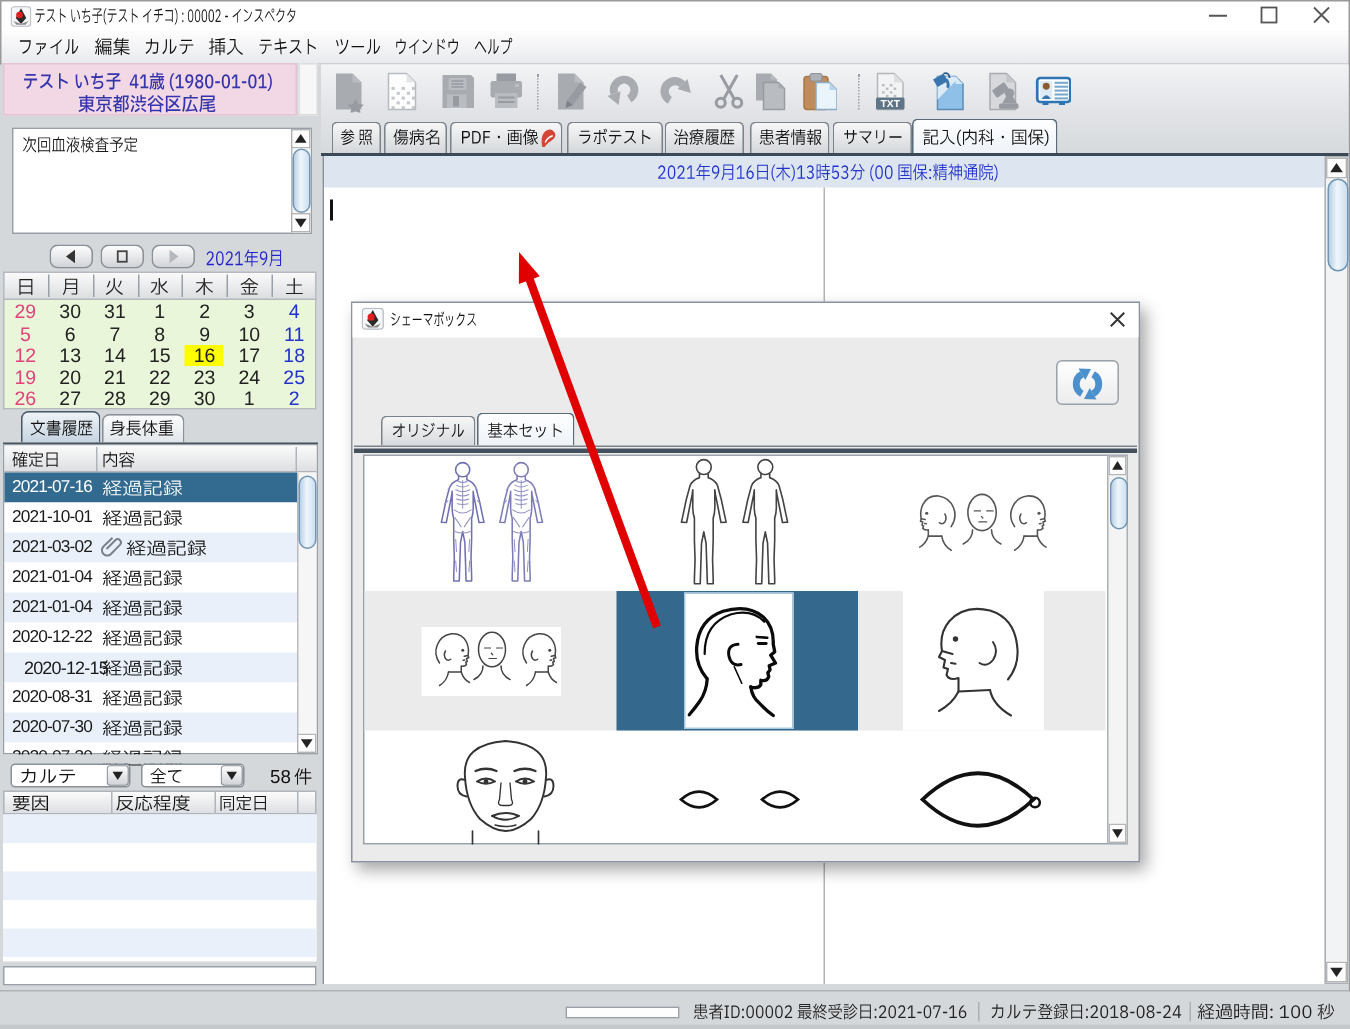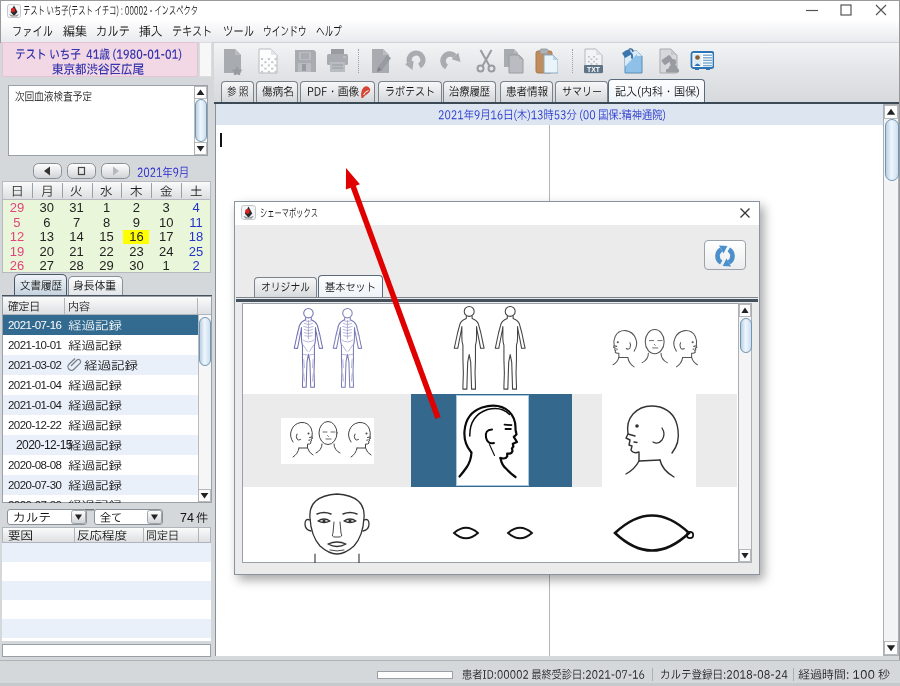--- a/index.html
+++ b/index.html
@@ -93,40 +93,40 @@
   </svg><svg class="abs" style="left:67px;top:357px" width="16" height="15" viewBox="0 0 16 15">
     <path d="M4 9 L10 3 a2.2 2.2 0 0 1 3.1 3.1 L7 12.3 a3.5 3.5 0 0 1 -5-5 L8 1.5" fill="none" stroke="#7a8088" stroke-width="1.3"></path>
   </svg><div style="position:absolute;left:3px;top:375px;width:195px;height:20px;background:#fff"></div><div style="position:absolute;left:8px;top:378.5px;font-size:11.5px;line-height:13.5px;color:#1a1a1a;white-space:pre;letter-spacing:-0.55px">2021-01-04</div><svg style="position:absolute;left:68.0px;top:376.9px;width:56.0px;height:16.7px;overflow:visible" viewBox="0 0 56.0 16.7">
     <path transform="translate(0,12.7)" d="M3.7 -3.9V0.9H2.9V-3.9Q1.4 -3.8 0.6 -3.7L0.5 -4.4L1.8 -4.4Q2.4 -5.0 2.9 -5.7Q1.8 -6.7 0.7 -7.5L1.2 -8.0Q1.6 -7.7 1.9 -7.5Q2.6 -8.5 3.1 -9.7L3.8 -9.4Q3.1 -8.1 2.4 -7.1Q2.9 -6.7 3.3 -6.2Q4.1 -7.3 4.7 -8.4L5.4 -8.1Q4.1 -5.9 2.8 -4.5Q4.0 -4.6 5.0 -4.7Q4.7 -5.4 4.5 -5.8L5.1 -6.0Q5.7 -4.9 6.1 -3.7L5.5 -3.4Q5.4 -3.7 5.3 -4.1Q4.8 -4.0 3.7 -3.9ZM6.0 -5.1Q7.6 -5.5 8.8 -6.1Q7.5 -6.9 6.6 -8.0L7.2 -8.4Q8.2 -7.2 9.4 -6.5Q10.7 -7.3 11.4 -8.6H6.0V-9.2H12.3V-8.7Q11.5 -7.1 10.1 -6.1Q11.3 -5.5 13.0 -5.0L12.8 -4.4Q10.9 -4.9 9.5 -5.7Q8.2 -4.9 6.2 -4.4ZM12.4 -2.3H9.7V-0.2H12.9V0.5H5.7V-0.2H8.9V-2.3H6.1V-3.0H8.9V-4.8H9.7V-3.0H12.4ZM5.0 -3.1Q5.5 -1.9 5.8 -0.6L5.0 -0.4Q4.8 -1.9 4.3 -2.9ZM0.6 -0.1Q1.3 -1.4 1.6 -3.1L2.3 -2.9Q2.0 -1.0 1.2 0.3Z M16.7 -6.6Q15.5 -8.1 14.4 -9.0L15.1 -9.4Q15.7 -8.9 16.3 -8.3Q16.9 -7.7 17.4 -7.0ZM18.7 -5.2V-0.8H17.9V-5.8H18.8V-9.2H25.2V-5.8H26.1V-1.5Q26.1 -1.1 25.9 -1.0Q25.7 -0.8 25.3 -0.8H23.9L23.7 -1.4H25.3V-5.2ZM24.3 -8.6H19.6V-5.8H21.3V-7.7H24.3ZM22.1 -7.1V-5.8H24.3V-7.1ZM26.5 -0.1 26.4 0.6H19.6Q18.0 0.6 17.1 0.1Q16.3 -0.4 16.2 -1.2H16.1Q16.1 -0.6 15.6 -0.1Q15.2 0.4 14.3 0.8L14.0 0.1Q15.0 -0.3 15.3 -0.8Q15.7 -1.3 15.7 -2.1V-4.7H14.1V-5.4H16.5V-2.1Q16.5 -1.1 17.3 -0.6Q18.1 -0.1 19.5 -0.1ZM19.9 -1.8V-4.3H24.0V-1.8ZM20.7 -2.3H23.2V-3.8H20.7Z M32.9 -8.6H28.2V-9.2H32.9ZM38.9 -2.5 39.7 -2.3V-0.2Q39.7 0.2 39.6 0.4Q39.4 0.6 38.9 0.6H35.5Q34.7 0.6 34.3 0.3Q33.9 -0.0 33.9 -0.7V-5.4H38.4V-8.6H33.5V-9.2H39.3V-4.7H34.8V-0.9Q34.8 -0.6 34.9 -0.4Q34.9 -0.2 35.1 -0.2Q35.3 -0.1 35.7 -0.1H38.9ZM33.4 -6.9H27.6V-7.6H33.4ZM32.8 -5.4H28.3V-6.0H32.8ZM32.8 -3.8H28.3V-4.4H32.8ZM28.3 0.9V-2.9H32.8V0.2H29.1V0.9ZM29.1 -2.2V-0.4H32.0V-2.2Z M43.6 -9.0Q43.5 -8.2 42.9 -7.5Q42.3 -6.8 41.4 -6.2L41.0 -6.8Q41.9 -7.4 42.4 -8.0Q42.9 -8.7 43.2 -9.4H44.1Q44.6 -8.1 46.1 -7.0L45.7 -6.4Q44.8 -7.1 44.3 -7.7Q43.8 -8.3 43.7 -9.0ZM53.5 -0.4 53.0 0.1Q51.5 -0.8 50.8 -1.6Q50.1 -2.3 49.9 -3.2H49.8V-0.0Q49.8 0.4 49.6 0.6Q49.5 0.7 48.9 0.7H47.6L47.4 0.1H49.0V-5.0H45.8V-5.6H51.6V-6.9H46.6V-7.5H51.6V-8.6H46.3V-9.3H52.4V-5.6H53.4V-5.0H49.8V-4.9Q49.8 -3.8 50.6 -2.8Q51.2 -3.1 51.7 -3.6Q52.2 -4.1 52.6 -4.6L53.2 -4.2Q52.3 -3.1 51.1 -2.3Q51.9 -1.4 53.5 -0.4ZM44.0 -0.6Q44.8 -0.8 45.3 -0.9L45.4 -0.3Q44.6 -0.0 43.4 0.2Q42.3 0.4 41.3 0.5L41.1 -0.2Q42.1 -0.3 43.2 -0.5V-4.0H41.3V-4.6H43.2V-6.0H42.1V-6.6H45.2V-6.0H44.0V-4.6H45.7V-4.0H44.0ZM47.7 -2.7Q47.1 -3.4 46.0 -4.1L46.4 -4.6Q46.9 -4.3 47.4 -3.9Q47.8 -3.6 48.2 -3.2ZM44.4 -1.6Q44.6 -2.3 44.8 -3.5L45.5 -3.4Q45.3 -2.3 45.0 -1.4ZM42.0 -3.5Q42.2 -3.0 42.5 -2.4Q42.7 -1.7 42.8 -1.2L42.1 -1.0Q42.0 -1.5 41.8 -2.2Q41.6 -2.8 41.4 -3.3ZM48.6 -2.1Q48.1 -1.5 47.4 -0.9Q46.7 -0.4 45.9 0.1L45.4 -0.5Q46.2 -0.9 46.9 -1.4Q47.6 -2.0 48.2 -2.6Z" fill="#1a1a1a"></path>
   </svg><div style="position:absolute;left:3px;top:395px;width:195px;height:20px;background:#e9f0fa"></div><div style="position:absolute;left:8px;top:398.5px;font-size:11.5px;line-height:13.5px;color:#1a1a1a;white-space:pre;letter-spacing:-0.55px">2021-01-04</div><svg style="position:absolute;left:68.0px;top:396.9px;width:56.0px;height:16.7px;overflow:visible" viewBox="0 0 56.0 16.7">
     <path transform="translate(0,12.7)" d="M3.7 -3.9V0.9H2.9V-3.9Q1.4 -3.8 0.6 -3.7L0.5 -4.4L1.8 -4.4Q2.4 -5.0 2.9 -5.7Q1.8 -6.7 0.7 -7.5L1.2 -8.0Q1.6 -7.7 1.9 -7.5Q2.6 -8.5 3.1 -9.7L3.8 -9.4Q3.1 -8.1 2.4 -7.1Q2.9 -6.7 3.3 -6.2Q4.1 -7.3 4.7 -8.4L5.4 -8.1Q4.1 -5.9 2.8 -4.5Q4.0 -4.6 5.0 -4.7Q4.7 -5.4 4.5 -5.8L5.1 -6.0Q5.7 -4.9 6.1 -3.7L5.5 -3.4Q5.4 -3.7 5.3 -4.1Q4.8 -4.0 3.7 -3.9ZM6.0 -5.1Q7.6 -5.5 8.8 -6.1Q7.5 -6.9 6.6 -8.0L7.2 -8.4Q8.2 -7.2 9.4 -6.5Q10.7 -7.3 11.4 -8.6H6.0V-9.2H12.3V-8.7Q11.5 -7.1 10.1 -6.1Q11.3 -5.5 13.0 -5.0L12.8 -4.4Q10.9 -4.9 9.5 -5.7Q8.2 -4.9 6.2 -4.4ZM12.4 -2.3H9.7V-0.2H12.9V0.5H5.7V-0.2H8.9V-2.3H6.1V-3.0H8.9V-4.8H9.7V-3.0H12.4ZM5.0 -3.1Q5.5 -1.9 5.8 -0.6L5.0 -0.4Q4.8 -1.9 4.3 -2.9ZM0.6 -0.1Q1.3 -1.4 1.6 -3.1L2.3 -2.9Q2.0 -1.0 1.2 0.3Z M16.7 -6.6Q15.5 -8.1 14.4 -9.0L15.1 -9.4Q15.7 -8.9 16.3 -8.3Q16.9 -7.7 17.4 -7.0ZM18.7 -5.2V-0.8H17.9V-5.8H18.8V-9.2H25.2V-5.8H26.1V-1.5Q26.1 -1.1 25.9 -1.0Q25.7 -0.8 25.3 -0.8H23.9L23.7 -1.4H25.3V-5.2ZM24.3 -8.6H19.6V-5.8H21.3V-7.7H24.3ZM22.1 -7.1V-5.8H24.3V-7.1ZM26.5 -0.1 26.4 0.6H19.6Q18.0 0.6 17.1 0.1Q16.3 -0.4 16.2 -1.2H16.1Q16.1 -0.6 15.6 -0.1Q15.2 0.4 14.3 0.8L14.0 0.1Q15.0 -0.3 15.3 -0.8Q15.7 -1.3 15.7 -2.1V-4.7H14.1V-5.4H16.5V-2.1Q16.5 -1.1 17.3 -0.6Q18.1 -0.1 19.5 -0.1ZM19.9 -1.8V-4.3H24.0V-1.8ZM20.7 -2.3H23.2V-3.8H20.7Z M32.9 -8.6H28.2V-9.2H32.9ZM38.9 -2.5 39.7 -2.3V-0.2Q39.7 0.2 39.6 0.4Q39.4 0.6 38.9 0.6H35.5Q34.7 0.6 34.3 0.3Q33.9 -0.0 33.9 -0.7V-5.4H38.4V-8.6H33.5V-9.2H39.3V-4.7H34.8V-0.9Q34.8 -0.6 34.9 -0.4Q34.9 -0.2 35.1 -0.2Q35.3 -0.1 35.7 -0.1H38.9ZM33.4 -6.9H27.6V-7.6H33.4ZM32.8 -5.4H28.3V-6.0H32.8ZM32.8 -3.8H28.3V-4.4H32.8ZM28.3 0.9V-2.9H32.8V0.2H29.1V0.9ZM29.1 -2.2V-0.4H32.0V-2.2Z M43.6 -9.0Q43.5 -8.2 42.9 -7.5Q42.3 -6.8 41.4 -6.2L41.0 -6.8Q41.9 -7.4 42.4 -8.0Q42.9 -8.7 43.2 -9.4H44.1Q44.6 -8.1 46.1 -7.0L45.7 -6.4Q44.8 -7.1 44.3 -7.7Q43.8 -8.3 43.7 -9.0ZM53.5 -0.4 53.0 0.1Q51.5 -0.8 50.8 -1.6Q50.1 -2.3 49.9 -3.2H49.8V-0.0Q49.8 0.4 49.6 0.6Q49.5 0.7 48.9 0.7H47.6L47.4 0.1H49.0V-5.0H45.8V-5.6H51.6V-6.9H46.6V-7.5H51.6V-8.6H46.3V-9.3H52.4V-5.6H53.4V-5.0H49.8V-4.9Q49.8 -3.8 50.6 -2.8Q51.2 -3.1 51.7 -3.6Q52.2 -4.1 52.6 -4.6L53.2 -4.2Q52.3 -3.1 51.1 -2.3Q51.9 -1.4 53.5 -0.4ZM44.0 -0.6Q44.8 -0.8 45.3 -0.9L45.4 -0.3Q44.6 -0.0 43.4 0.2Q42.3 0.4 41.3 0.5L41.1 -0.2Q42.1 -0.3 43.2 -0.5V-4.0H41.3V-4.6H43.2V-6.0H42.1V-6.6H45.2V-6.0H44.0V-4.6H45.7V-4.0H44.0ZM47.7 -2.7Q47.1 -3.4 46.0 -4.1L46.4 -4.6Q46.9 -4.3 47.4 -3.9Q47.8 -3.6 48.2 -3.2ZM44.4 -1.6Q44.6 -2.3 44.8 -3.5L45.5 -3.4Q45.3 -2.3 45.0 -1.4ZM42.0 -3.5Q42.2 -3.0 42.5 -2.4Q42.7 -1.7 42.8 -1.2L42.1 -1.0Q42.0 -1.5 41.8 -2.2Q41.6 -2.8 41.4 -3.3ZM48.6 -2.1Q48.1 -1.5 47.4 -0.9Q46.7 -0.4 45.9 0.1L45.4 -0.5Q46.2 -0.9 46.9 -1.4Q47.6 -2.0 48.2 -2.6Z" fill="#1a1a1a"></path>
   </svg><div style="position:absolute;left:3px;top:415px;width:195px;height:20px;background:#fff"></div><div style="position:absolute;left:8px;top:418.5px;font-size:11.5px;line-height:13.5px;color:#1a1a1a;white-space:pre;letter-spacing:-0.55px">2020-12-22</div><svg style="position:absolute;left:68.0px;top:416.9px;width:56.0px;height:16.7px;overflow:visible" viewBox="0 0 56.0 16.7">
     <path transform="translate(0,12.7)" d="M3.7 -3.9V0.9H2.9V-3.9Q1.4 -3.8 0.6 -3.7L0.5 -4.4L1.8 -4.4Q2.4 -5.0 2.9 -5.7Q1.8 -6.7 0.7 -7.5L1.2 -8.0Q1.6 -7.7 1.9 -7.5Q2.6 -8.5 3.1 -9.7L3.8 -9.4Q3.1 -8.1 2.4 -7.1Q2.9 -6.7 3.3 -6.2Q4.1 -7.3 4.7 -8.4L5.4 -8.1Q4.1 -5.9 2.8 -4.5Q4.0 -4.6 5.0 -4.7Q4.7 -5.4 4.5 -5.8L5.1 -6.0Q5.7 -4.9 6.1 -3.7L5.5 -3.4Q5.4 -3.7 5.3 -4.1Q4.8 -4.0 3.7 -3.9ZM6.0 -5.1Q7.6 -5.5 8.8 -6.1Q7.5 -6.9 6.6 -8.0L7.2 -8.4Q8.2 -7.2 9.4 -6.5Q10.7 -7.3 11.4 -8.6H6.0V-9.2H12.3V-8.7Q11.5 -7.1 10.1 -6.1Q11.3 -5.5 13.0 -5.0L12.8 -4.4Q10.9 -4.9 9.5 -5.7Q8.2 -4.9 6.2 -4.4ZM12.4 -2.3H9.7V-0.2H12.9V0.5H5.7V-0.2H8.9V-2.3H6.1V-3.0H8.9V-4.8H9.7V-3.0H12.4ZM5.0 -3.1Q5.5 -1.9 5.8 -0.6L5.0 -0.4Q4.8 -1.9 4.3 -2.9ZM0.6 -0.1Q1.3 -1.4 1.6 -3.1L2.3 -2.9Q2.0 -1.0 1.2 0.3Z M16.7 -6.6Q15.5 -8.1 14.4 -9.0L15.1 -9.4Q15.7 -8.9 16.3 -8.3Q16.9 -7.7 17.4 -7.0ZM18.7 -5.2V-0.8H17.9V-5.8H18.8V-9.2H25.2V-5.8H26.1V-1.5Q26.1 -1.1 25.9 -1.0Q25.7 -0.8 25.3 -0.8H23.9L23.7 -1.4H25.3V-5.2ZM24.3 -8.6H19.6V-5.8H21.3V-7.7H24.3ZM22.1 -7.1V-5.8H24.3V-7.1ZM26.5 -0.1 26.4 0.6H19.6Q18.0 0.6 17.1 0.1Q16.3 -0.4 16.2 -1.2H16.1Q16.1 -0.6 15.6 -0.1Q15.2 0.4 14.3 0.8L14.0 0.1Q15.0 -0.3 15.3 -0.8Q15.7 -1.3 15.7 -2.1V-4.7H14.1V-5.4H16.5V-2.1Q16.5 -1.1 17.3 -0.6Q18.1 -0.1 19.5 -0.1ZM19.9 -1.8V-4.3H24.0V-1.8ZM20.7 -2.3H23.2V-3.8H20.7Z M32.9 -8.6H28.2V-9.2H32.9ZM38.9 -2.5 39.7 -2.3V-0.2Q39.7 0.2 39.6 0.4Q39.4 0.6 38.9 0.6H35.5Q34.7 0.6 34.3 0.3Q33.9 -0.0 33.9 -0.7V-5.4H38.4V-8.6H33.5V-9.2H39.3V-4.7H34.8V-0.9Q34.8 -0.6 34.9 -0.4Q34.9 -0.2 35.1 -0.2Q35.3 -0.1 35.7 -0.1H38.9ZM33.4 -6.9H27.6V-7.6H33.4ZM32.8 -5.4H28.3V-6.0H32.8ZM32.8 -3.8H28.3V-4.4H32.8ZM28.3 0.9V-2.9H32.8V0.2H29.1V0.9ZM29.1 -2.2V-0.4H32.0V-2.2Z M43.6 -9.0Q43.5 -8.2 42.9 -7.5Q42.3 -6.8 41.4 -6.2L41.0 -6.8Q41.9 -7.4 42.4 -8.0Q42.9 -8.7 43.2 -9.4H44.1Q44.6 -8.1 46.1 -7.0L45.7 -6.4Q44.8 -7.1 44.3 -7.7Q43.8 -8.3 43.7 -9.0ZM53.5 -0.4 53.0 0.1Q51.5 -0.8 50.8 -1.6Q50.1 -2.3 49.9 -3.2H49.8V-0.0Q49.8 0.4 49.6 0.6Q49.5 0.7 48.9 0.7H47.6L47.4 0.1H49.0V-5.0H45.8V-5.6H51.6V-6.9H46.6V-7.5H51.6V-8.6H46.3V-9.3H52.4V-5.6H53.4V-5.0H49.8V-4.9Q49.8 -3.8 50.6 -2.8Q51.2 -3.1 51.7 -3.6Q52.2 -4.1 52.6 -4.6L53.2 -4.2Q52.3 -3.1 51.1 -2.3Q51.9 -1.4 53.5 -0.4ZM44.0 -0.6Q44.8 -0.8 45.3 -0.9L45.4 -0.3Q44.6 -0.0 43.4 0.2Q42.3 0.4 41.3 0.5L41.1 -0.2Q42.1 -0.3 43.2 -0.5V-4.0H41.3V-4.6H43.2V-6.0H42.1V-6.6H45.2V-6.0H44.0V-4.6H45.7V-4.0H44.0ZM47.7 -2.7Q47.1 -3.4 46.0 -4.1L46.4 -4.6Q46.9 -4.3 47.4 -3.9Q47.8 -3.6 48.2 -3.2ZM44.4 -1.6Q44.6 -2.3 44.8 -3.5L45.5 -3.4Q45.3 -2.3 45.0 -1.4ZM42.0 -3.5Q42.2 -3.0 42.5 -2.4Q42.7 -1.7 42.8 -1.2L42.1 -1.0Q42.0 -1.5 41.8 -2.2Q41.6 -2.8 41.4 -3.3ZM48.6 -2.1Q48.1 -1.5 47.4 -0.9Q46.7 -0.4 45.9 0.1L45.4 -0.5Q46.2 -0.9 46.9 -1.4Q47.6 -2.0 48.2 -2.6Z" fill="#1a1a1a"></path>
   </svg><div style="position:absolute;left:3px;top:435px;width:195px;height:20px;background:#e9f0fa"></div><div style="position:absolute;left:16px;top:438.5px;font-size:12px;line-height:13.5px;color:#1a1a1a;white-space:pre;letter-spacing:-0.55px">2020-12-15</div><svg style="position:absolute;left:68.0px;top:436.9px;width:56.0px;height:16.7px;overflow:visible" viewBox="0 0 56.0 16.7">
     <path transform="translate(0,12.7)" d="M3.7 -3.9V0.9H2.9V-3.9Q1.4 -3.8 0.6 -3.7L0.5 -4.4L1.8 -4.4Q2.4 -5.0 2.9 -5.7Q1.8 -6.7 0.7 -7.5L1.2 -8.0Q1.6 -7.7 1.9 -7.5Q2.6 -8.5 3.1 -9.7L3.8 -9.4Q3.1 -8.1 2.4 -7.1Q2.9 -6.7 3.3 -6.2Q4.1 -7.3 4.7 -8.4L5.4 -8.1Q4.1 -5.9 2.8 -4.5Q4.0 -4.6 5.0 -4.7Q4.7 -5.4 4.5 -5.8L5.1 -6.0Q5.7 -4.9 6.1 -3.7L5.5 -3.4Q5.4 -3.7 5.3 -4.1Q4.8 -4.0 3.7 -3.9ZM6.0 -5.1Q7.6 -5.5 8.8 -6.1Q7.5 -6.9 6.6 -8.0L7.2 -8.4Q8.2 -7.2 9.4 -6.5Q10.7 -7.3 11.4 -8.6H6.0V-9.2H12.3V-8.7Q11.5 -7.1 10.1 -6.1Q11.3 -5.5 13.0 -5.0L12.8 -4.4Q10.9 -4.9 9.5 -5.7Q8.2 -4.9 6.2 -4.4ZM12.4 -2.3H9.7V-0.2H12.9V0.5H5.7V-0.2H8.9V-2.3H6.1V-3.0H8.9V-4.8H9.7V-3.0H12.4ZM5.0 -3.1Q5.5 -1.9 5.8 -0.6L5.0 -0.4Q4.8 -1.9 4.3 -2.9ZM0.6 -0.1Q1.3 -1.4 1.6 -3.1L2.3 -2.9Q2.0 -1.0 1.2 0.3Z M16.7 -6.6Q15.5 -8.1 14.4 -9.0L15.1 -9.4Q15.7 -8.9 16.3 -8.3Q16.9 -7.7 17.4 -7.0ZM18.7 -5.2V-0.8H17.9V-5.8H18.8V-9.2H25.2V-5.8H26.1V-1.5Q26.1 -1.1 25.9 -1.0Q25.7 -0.8 25.3 -0.8H23.9L23.7 -1.4H25.3V-5.2ZM24.3 -8.6H19.6V-5.8H21.3V-7.7H24.3ZM22.1 -7.1V-5.8H24.3V-7.1ZM26.5 -0.1 26.4 0.6H19.6Q18.0 0.6 17.1 0.1Q16.3 -0.4 16.2 -1.2H16.1Q16.1 -0.6 15.6 -0.1Q15.2 0.4 14.3 0.8L14.0 0.1Q15.0 -0.3 15.3 -0.8Q15.7 -1.3 15.7 -2.1V-4.7H14.1V-5.4H16.5V-2.1Q16.5 -1.1 17.3 -0.6Q18.1 -0.1 19.5 -0.1ZM19.9 -1.8V-4.3H24.0V-1.8ZM20.7 -2.3H23.2V-3.8H20.7Z M32.9 -8.6H28.2V-9.2H32.9ZM38.9 -2.5 39.7 -2.3V-0.2Q39.7 0.2 39.6 0.4Q39.4 0.6 38.9 0.6H35.5Q34.7 0.6 34.3 0.3Q33.9 -0.0 33.9 -0.7V-5.4H38.4V-8.6H33.5V-9.2H39.3V-4.7H34.8V-0.9Q34.8 -0.6 34.9 -0.4Q34.9 -0.2 35.1 -0.2Q35.3 -0.1 35.7 -0.1H38.9ZM33.4 -6.9H27.6V-7.6H33.4ZM32.8 -5.4H28.3V-6.0H32.8ZM32.8 -3.8H28.3V-4.4H32.8ZM28.3 0.9V-2.9H32.8V0.2H29.1V0.9ZM29.1 -2.2V-0.4H32.0V-2.2Z M43.6 -9.0Q43.5 -8.2 42.9 -7.5Q42.3 -6.8 41.4 -6.2L41.0 -6.8Q41.9 -7.4 42.4 -8.0Q42.9 -8.7 43.2 -9.4H44.1Q44.6 -8.1 46.1 -7.0L45.7 -6.4Q44.8 -7.1 44.3 -7.7Q43.8 -8.3 43.7 -9.0ZM53.5 -0.4 53.0 0.1Q51.5 -0.8 50.8 -1.6Q50.1 -2.3 49.9 -3.2H49.8V-0.0Q49.8 0.4 49.6 0.6Q49.5 0.7 48.9 0.7H47.6L47.4 0.1H49.0V-5.0H45.8V-5.6H51.6V-6.9H46.6V-7.5H51.6V-8.6H46.3V-9.3H52.4V-5.6H53.4V-5.0H49.8V-4.9Q49.8 -3.8 50.6 -2.8Q51.2 -3.1 51.7 -3.6Q52.2 -4.1 52.6 -4.6L53.2 -4.2Q52.3 -3.1 51.1 -2.3Q51.9 -1.4 53.5 -0.4ZM44.0 -0.6Q44.8 -0.8 45.3 -0.9L45.4 -0.3Q44.6 -0.0 43.4 0.2Q42.3 0.4 41.3 0.5L41.1 -0.2Q42.1 -0.3 43.2 -0.5V-4.0H41.3V-4.6H43.2V-6.0H42.1V-6.6H45.2V-6.0H44.0V-4.6H45.7V-4.0H44.0ZM47.7 -2.7Q47.1 -3.4 46.0 -4.1L46.4 -4.6Q46.9 -4.3 47.4 -3.9Q47.8 -3.6 48.2 -3.2ZM44.4 -1.6Q44.6 -2.3 44.8 -3.5L45.5 -3.4Q45.3 -2.3 45.0 -1.4ZM42.0 -3.5Q42.2 -3.0 42.5 -2.4Q42.7 -1.7 42.8 -1.2L42.1 -1.0Q42.0 -1.5 41.8 -2.2Q41.6 -2.8 41.4 -3.3ZM48.6 -2.1Q48.1 -1.5 47.4 -0.9Q46.7 -0.4 45.9 0.1L45.4 -0.5Q46.2 -0.9 46.9 -1.4Q47.6 -2.0 48.2 -2.6Z" fill="#1a1a1a"></path>
-  </svg><div style="position:absolute;left:3px;top:455px;width:195px;height:20px;background:#fff"></div><div style="position:absolute;left:8px;top:458.5px;font-size:11.5px;line-height:13.5px;color:#1a1a1a;white-space:pre;letter-spacing:-0.55px">2020-08-08</div><svg style="position:absolute;left:68.0px;top:456.9px;width:56.0px;height:16.7px;overflow:visible" viewBox="0 0 56.0 16.7">
+  </svg><div style="position:absolute;left:3px;top:455px;width:195px;height:20px;background:#fff"></div><div style="position:absolute;left:8px;top:458.5px;font-size:11.5px;line-height:13.5px;color:#1a1a1a;white-space:pre;letter-spacing:-0.55px">2020-08-31</div><svg style="position:absolute;left:68.0px;top:456.9px;width:56.0px;height:16.7px;overflow:visible" viewBox="0 0 56.0 16.7">
     <path transform="translate(0,12.7)" d="M3.7 -3.9V0.9H2.9V-3.9Q1.4 -3.8 0.6 -3.7L0.5 -4.4L1.8 -4.4Q2.4 -5.0 2.9 -5.7Q1.8 -6.7 0.7 -7.5L1.2 -8.0Q1.6 -7.7 1.9 -7.5Q2.6 -8.5 3.1 -9.7L3.8 -9.4Q3.1 -8.1 2.4 -7.1Q2.9 -6.7 3.3 -6.2Q4.1 -7.3 4.7 -8.4L5.4 -8.1Q4.1 -5.9 2.8 -4.5Q4.0 -4.6 5.0 -4.7Q4.7 -5.4 4.5 -5.8L5.1 -6.0Q5.7 -4.9 6.1 -3.7L5.5 -3.4Q5.4 -3.7 5.3 -4.1Q4.8 -4.0 3.7 -3.9ZM6.0 -5.1Q7.6 -5.5 8.8 -6.1Q7.5 -6.9 6.6 -8.0L7.2 -8.4Q8.2 -7.2 9.4 -6.5Q10.7 -7.3 11.4 -8.6H6.0V-9.2H12.3V-8.7Q11.5 -7.1 10.1 -6.1Q11.3 -5.5 13.0 -5.0L12.8 -4.4Q10.9 -4.9 9.5 -5.7Q8.2 -4.9 6.2 -4.4ZM12.4 -2.3H9.7V-0.2H12.9V0.5H5.7V-0.2H8.9V-2.3H6.1V-3.0H8.9V-4.8H9.7V-3.0H12.4ZM5.0 -3.1Q5.5 -1.9 5.8 -0.6L5.0 -0.4Q4.8 -1.9 4.3 -2.9ZM0.6 -0.1Q1.3 -1.4 1.6 -3.1L2.3 -2.9Q2.0 -1.0 1.2 0.3Z M16.7 -6.6Q15.5 -8.1 14.4 -9.0L15.1 -9.4Q15.7 -8.9 16.3 -8.3Q16.9 -7.7 17.4 -7.0ZM18.7 -5.2V-0.8H17.9V-5.8H18.8V-9.2H25.2V-5.8H26.1V-1.5Q26.1 -1.1 25.9 -1.0Q25.7 -0.8 25.3 -0.8H23.9L23.7 -1.4H25.3V-5.2ZM24.3 -8.6H19.6V-5.8H21.3V-7.7H24.3ZM22.1 -7.1V-5.8H24.3V-7.1ZM26.5 -0.1 26.4 0.6H19.6Q18.0 0.6 17.1 0.1Q16.3 -0.4 16.2 -1.2H16.1Q16.1 -0.6 15.6 -0.1Q15.2 0.4 14.3 0.8L14.0 0.1Q15.0 -0.3 15.3 -0.8Q15.7 -1.3 15.7 -2.1V-4.7H14.1V-5.4H16.5V-2.1Q16.5 -1.1 17.3 -0.6Q18.1 -0.1 19.5 -0.1ZM19.9 -1.8V-4.3H24.0V-1.8ZM20.7 -2.3H23.2V-3.8H20.7Z M32.9 -8.6H28.2V-9.2H32.9ZM38.9 -2.5 39.7 -2.3V-0.2Q39.7 0.2 39.6 0.4Q39.4 0.6 38.9 0.6H35.5Q34.7 0.6 34.3 0.3Q33.9 -0.0 33.9 -0.7V-5.4H38.4V-8.6H33.5V-9.2H39.3V-4.7H34.8V-0.9Q34.8 -0.6 34.9 -0.4Q34.9 -0.2 35.1 -0.2Q35.3 -0.1 35.7 -0.1H38.9ZM33.4 -6.9H27.6V-7.6H33.4ZM32.8 -5.4H28.3V-6.0H32.8ZM32.8 -3.8H28.3V-4.4H32.8ZM28.3 0.9V-2.9H32.8V0.2H29.1V0.9ZM29.1 -2.2V-0.4H32.0V-2.2Z M43.6 -9.0Q43.5 -8.2 42.9 -7.5Q42.3 -6.8 41.4 -6.2L41.0 -6.8Q41.9 -7.4 42.4 -8.0Q42.9 -8.7 43.2 -9.4H44.1Q44.6 -8.1 46.1 -7.0L45.7 -6.4Q44.8 -7.1 44.3 -7.7Q43.8 -8.3 43.7 -9.0ZM53.5 -0.4 53.0 0.1Q51.5 -0.8 50.8 -1.6Q50.1 -2.3 49.9 -3.2H49.8V-0.0Q49.8 0.4 49.6 0.6Q49.5 0.7 48.9 0.7H47.6L47.4 0.1H49.0V-5.0H45.8V-5.6H51.6V-6.9H46.6V-7.5H51.6V-8.6H46.3V-9.3H52.4V-5.6H53.4V-5.0H49.8V-4.9Q49.8 -3.8 50.6 -2.8Q51.2 -3.1 51.7 -3.6Q52.2 -4.1 52.6 -4.6L53.2 -4.2Q52.3 -3.1 51.1 -2.3Q51.9 -1.4 53.5 -0.4ZM44.0 -0.6Q44.8 -0.8 45.3 -0.9L45.4 -0.3Q44.6 -0.0 43.4 0.2Q42.3 0.4 41.3 0.5L41.1 -0.2Q42.1 -0.3 43.2 -0.5V-4.0H41.3V-4.6H43.2V-6.0H42.1V-6.6H45.2V-6.0H44.0V-4.6H45.7V-4.0H44.0ZM47.7 -2.7Q47.1 -3.4 46.0 -4.1L46.4 -4.6Q46.9 -4.3 47.4 -3.9Q47.8 -3.6 48.2 -3.2ZM44.4 -1.6Q44.6 -2.3 44.8 -3.5L45.5 -3.4Q45.3 -2.3 45.0 -1.4ZM42.0 -3.5Q42.2 -3.0 42.5 -2.4Q42.7 -1.7 42.8 -1.2L42.1 -1.0Q42.0 -1.5 41.8 -2.2Q41.6 -2.8 41.4 -3.3ZM48.6 -2.1Q48.1 -1.5 47.4 -0.9Q46.7 -0.4 45.9 0.1L45.4 -0.5Q46.2 -0.9 46.9 -1.4Q47.6 -2.0 48.2 -2.6Z" fill="#1a1a1a"></path>
   </svg><div style="position:absolute;left:3px;top:475px;width:195px;height:20px;background:#e9f0fa"></div><div style="position:absolute;left:8px;top:478.5px;font-size:11.5px;line-height:13.5px;color:#1a1a1a;white-space:pre;letter-spacing:-0.55px">2020-07-30</div><svg style="position:absolute;left:68.0px;top:476.9px;width:56.0px;height:16.7px;overflow:visible" viewBox="0 0 56.0 16.7">
     <path transform="translate(0,12.7)" d="M3.7 -3.9V0.9H2.9V-3.9Q1.4 -3.8 0.6 -3.7L0.5 -4.4L1.8 -4.4Q2.4 -5.0 2.9 -5.7Q1.8 -6.7 0.7 -7.5L1.2 -8.0Q1.6 -7.7 1.9 -7.5Q2.6 -8.5 3.1 -9.7L3.8 -9.4Q3.1 -8.1 2.4 -7.1Q2.9 -6.7 3.3 -6.2Q4.1 -7.3 4.7 -8.4L5.4 -8.1Q4.1 -5.9 2.8 -4.5Q4.0 -4.6 5.0 -4.7Q4.7 -5.4 4.5 -5.8L5.1 -6.0Q5.7 -4.9 6.1 -3.7L5.5 -3.4Q5.4 -3.7 5.3 -4.1Q4.8 -4.0 3.7 -3.9ZM6.0 -5.1Q7.6 -5.5 8.8 -6.1Q7.5 -6.9 6.6 -8.0L7.2 -8.4Q8.2 -7.2 9.4 -6.5Q10.7 -7.3 11.4 -8.6H6.0V-9.2H12.3V-8.7Q11.5 -7.1 10.1 -6.1Q11.3 -5.5 13.0 -5.0L12.8 -4.4Q10.9 -4.9 9.5 -5.7Q8.2 -4.9 6.2 -4.4ZM12.4 -2.3H9.7V-0.2H12.9V0.5H5.7V-0.2H8.9V-2.3H6.1V-3.0H8.9V-4.8H9.7V-3.0H12.4ZM5.0 -3.1Q5.5 -1.9 5.8 -0.6L5.0 -0.4Q4.8 -1.9 4.3 -2.9ZM0.6 -0.1Q1.3 -1.4 1.6 -3.1L2.3 -2.9Q2.0 -1.0 1.2 0.3Z M16.7 -6.6Q15.5 -8.1 14.4 -9.0L15.1 -9.4Q15.7 -8.9 16.3 -8.3Q16.9 -7.7 17.4 -7.0ZM18.7 -5.2V-0.8H17.9V-5.8H18.8V-9.2H25.2V-5.8H26.1V-1.5Q26.1 -1.1 25.9 -1.0Q25.7 -0.8 25.3 -0.8H23.9L23.7 -1.4H25.3V-5.2ZM24.3 -8.6H19.6V-5.8H21.3V-7.7H24.3ZM22.1 -7.1V-5.8H24.3V-7.1ZM26.5 -0.1 26.4 0.6H19.6Q18.0 0.6 17.1 0.1Q16.3 -0.4 16.2 -1.2H16.1Q16.1 -0.6 15.6 -0.1Q15.2 0.4 14.3 0.8L14.0 0.1Q15.0 -0.3 15.3 -0.8Q15.7 -1.3 15.7 -2.1V-4.7H14.1V-5.4H16.5V-2.1Q16.5 -1.1 17.3 -0.6Q18.1 -0.1 19.5 -0.1ZM19.9 -1.8V-4.3H24.0V-1.8ZM20.7 -2.3H23.2V-3.8H20.7Z M32.9 -8.6H28.2V-9.2H32.9ZM38.9 -2.5 39.7 -2.3V-0.2Q39.7 0.2 39.6 0.4Q39.4 0.6 38.9 0.6H35.5Q34.7 0.6 34.3 0.3Q33.9 -0.0 33.9 -0.7V-5.4H38.4V-8.6H33.5V-9.2H39.3V-4.7H34.8V-0.9Q34.8 -0.6 34.9 -0.4Q34.9 -0.2 35.1 -0.2Q35.3 -0.1 35.7 -0.1H38.9ZM33.4 -6.9H27.6V-7.6H33.4ZM32.8 -5.4H28.3V-6.0H32.8ZM32.8 -3.8H28.3V-4.4H32.8ZM28.3 0.9V-2.9H32.8V0.2H29.1V0.9ZM29.1 -2.2V-0.4H32.0V-2.2Z M43.6 -9.0Q43.5 -8.2 42.9 -7.5Q42.3 -6.8 41.4 -6.2L41.0 -6.8Q41.9 -7.4 42.4 -8.0Q42.9 -8.7 43.2 -9.4H44.1Q44.6 -8.1 46.1 -7.0L45.7 -6.4Q44.8 -7.1 44.3 -7.7Q43.8 -8.3 43.7 -9.0ZM53.5 -0.4 53.0 0.1Q51.5 -0.8 50.8 -1.6Q50.1 -2.3 49.9 -3.2H49.8V-0.0Q49.8 0.4 49.6 0.6Q49.5 0.7 48.9 0.7H47.6L47.4 0.1H49.0V-5.0H45.8V-5.6H51.6V-6.9H46.6V-7.5H51.6V-8.6H46.3V-9.3H52.4V-5.6H53.4V-5.0H49.8V-4.9Q49.8 -3.8 50.6 -2.8Q51.2 -3.1 51.7 -3.6Q52.2 -4.1 52.6 -4.6L53.2 -4.2Q52.3 -3.1 51.1 -2.3Q51.9 -1.4 53.5 -0.4ZM44.0 -0.6Q44.8 -0.8 45.3 -0.9L45.4 -0.3Q44.6 -0.0 43.4 0.2Q42.3 0.4 41.3 0.5L41.1 -0.2Q42.1 -0.3 43.2 -0.5V-4.0H41.3V-4.6H43.2V-6.0H42.1V-6.6H45.2V-6.0H44.0V-4.6H45.7V-4.0H44.0ZM47.7 -2.7Q47.1 -3.4 46.0 -4.1L46.4 -4.6Q46.9 -4.3 47.4 -3.9Q47.8 -3.6 48.2 -3.2ZM44.4 -1.6Q44.6 -2.3 44.8 -3.5L45.5 -3.4Q45.3 -2.3 45.0 -1.4ZM42.0 -3.5Q42.2 -3.0 42.5 -2.4Q42.7 -1.7 42.8 -1.2L42.1 -1.0Q42.0 -1.5 41.8 -2.2Q41.6 -2.8 41.4 -3.3ZM48.6 -2.1Q48.1 -1.5 47.4 -0.9Q46.7 -0.4 45.9 0.1L45.4 -0.5Q46.2 -0.9 46.9 -1.4Q47.6 -2.0 48.2 -2.6Z" fill="#1a1a1a"></path>
   </svg><div style="position:absolute;left:3px;top:495px;width:195px;height:7px;background:#fff"></div><div style="position:absolute;left:8px;top:498.5px;font-size:11.5px;line-height:13.5px;color:#1a1a1a;white-space:pre;letter-spacing:-0.55px">2020-07-30</div><svg style="position:absolute;left:68.0px;top:496.9px;width:56.0px;height:16.7px;overflow:visible" viewBox="0 0 56.0 16.7">
     <path transform="translate(0,12.7)" d="M3.7 -3.9V0.9H2.9V-3.9Q1.4 -3.8 0.6 -3.7L0.5 -4.4L1.8 -4.4Q2.4 -5.0 2.9 -5.7Q1.8 -6.7 0.7 -7.5L1.2 -8.0Q1.6 -7.7 1.9 -7.5Q2.6 -8.5 3.1 -9.7L3.8 -9.4Q3.1 -8.1 2.4 -7.1Q2.9 -6.7 3.3 -6.2Q4.1 -7.3 4.7 -8.4L5.4 -8.1Q4.1 -5.9 2.8 -4.5Q4.0 -4.6 5.0 -4.7Q4.7 -5.4 4.5 -5.8L5.1 -6.0Q5.7 -4.9 6.1 -3.7L5.5 -3.4Q5.4 -3.7 5.3 -4.1Q4.8 -4.0 3.7 -3.9ZM6.0 -5.1Q7.6 -5.5 8.8 -6.1Q7.5 -6.9 6.6 -8.0L7.2 -8.4Q8.2 -7.2 9.4 -6.5Q10.7 -7.3 11.4 -8.6H6.0V-9.2H12.3V-8.7Q11.5 -7.1 10.1 -6.1Q11.3 -5.5 13.0 -5.0L12.8 -4.4Q10.9 -4.9 9.5 -5.7Q8.2 -4.9 6.2 -4.4ZM12.4 -2.3H9.7V-0.2H12.9V0.5H5.7V-0.2H8.9V-2.3H6.1V-3.0H8.9V-4.8H9.7V-3.0H12.4ZM5.0 -3.1Q5.5 -1.9 5.8 -0.6L5.0 -0.4Q4.8 -1.9 4.3 -2.9ZM0.6 -0.1Q1.3 -1.4 1.6 -3.1L2.3 -2.9Q2.0 -1.0 1.2 0.3Z M16.7 -6.6Q15.5 -8.1 14.4 -9.0L15.1 -9.4Q15.7 -8.9 16.3 -8.3Q16.9 -7.7 17.4 -7.0ZM18.7 -5.2V-0.8H17.9V-5.8H18.8V-9.2H25.2V-5.8H26.1V-1.5Q26.1 -1.1 25.9 -1.0Q25.7 -0.8 25.3 -0.8H23.9L23.7 -1.4H25.3V-5.2ZM24.3 -8.6H19.6V-5.8H21.3V-7.7H24.3ZM22.1 -7.1V-5.8H24.3V-7.1ZM26.5 -0.1 26.4 0.6H19.6Q18.0 0.6 17.1 0.1Q16.3 -0.4 16.2 -1.2H16.1Q16.1 -0.6 15.6 -0.1Q15.2 0.4 14.3 0.8L14.0 0.1Q15.0 -0.3 15.3 -0.8Q15.7 -1.3 15.7 -2.1V-4.7H14.1V-5.4H16.5V-2.1Q16.5 -1.1 17.3 -0.6Q18.1 -0.1 19.5 -0.1ZM19.9 -1.8V-4.3H24.0V-1.8ZM20.7 -2.3H23.2V-3.8H20.7Z M32.9 -8.6H28.2V-9.2H32.9ZM38.9 -2.5 39.7 -2.3V-0.2Q39.7 0.2 39.6 0.4Q39.4 0.6 38.9 0.6H35.5Q34.7 0.6 34.3 0.3Q33.9 -0.0 33.9 -0.7V-5.4H38.4V-8.6H33.5V-9.2H39.3V-4.7H34.8V-0.9Q34.8 -0.6 34.9 -0.4Q34.9 -0.2 35.1 -0.2Q35.3 -0.1 35.7 -0.1H38.9ZM33.4 -6.9H27.6V-7.6H33.4ZM32.8 -5.4H28.3V-6.0H32.8ZM32.8 -3.8H28.3V-4.4H32.8ZM28.3 0.9V-2.9H32.8V0.2H29.1V0.9ZM29.1 -2.2V-0.4H32.0V-2.2Z M43.6 -9.0Q43.5 -8.2 42.9 -7.5Q42.3 -6.8 41.4 -6.2L41.0 -6.8Q41.9 -7.4 42.4 -8.0Q42.9 -8.7 43.2 -9.4H44.1Q44.6 -8.1 46.1 -7.0L45.7 -6.4Q44.8 -7.1 44.3 -7.7Q43.8 -8.3 43.7 -9.0ZM53.5 -0.4 53.0 0.1Q51.5 -0.8 50.8 -1.6Q50.1 -2.3 49.9 -3.2H49.8V-0.0Q49.8 0.4 49.6 0.6Q49.5 0.7 48.9 0.7H47.6L47.4 0.1H49.0V-5.0H45.8V-5.6H51.6V-6.9H46.6V-7.5H51.6V-8.6H46.3V-9.3H52.4V-5.6H53.4V-5.0H49.8V-4.9Q49.8 -3.8 50.6 -2.8Q51.2 -3.1 51.7 -3.6Q52.2 -4.1 52.6 -4.6L53.2 -4.2Q52.3 -3.1 51.1 -2.3Q51.9 -1.4 53.5 -0.4ZM44.0 -0.6Q44.8 -0.8 45.3 -0.9L45.4 -0.3Q44.6 -0.0 43.4 0.2Q42.3 0.4 41.3 0.5L41.1 -0.2Q42.1 -0.3 43.2 -0.5V-4.0H41.3V-4.6H43.2V-6.0H42.1V-6.6H45.2V-6.0H44.0V-4.6H45.7V-4.0H44.0ZM47.7 -2.7Q47.1 -3.4 46.0 -4.1L46.4 -4.6Q46.9 -4.3 47.4 -3.9Q47.8 -3.6 48.2 -3.2ZM44.4 -1.6Q44.6 -2.3 44.8 -3.5L45.5 -3.4Q45.3 -2.3 45.0 -1.4ZM42.0 -3.5Q42.2 -3.0 42.5 -2.4Q42.7 -1.7 42.8 -1.2L42.1 -1.0Q42.0 -1.5 41.8 -2.2Q41.6 -2.8 41.4 -3.3ZM48.6 -2.1Q48.1 -1.5 47.4 -0.9Q46.7 -0.4 45.9 0.1L45.4 -0.5Q46.2 -0.9 46.9 -1.4Q47.6 -2.0 48.2 -2.6Z" fill="#1a1a1a"></path>
   </svg><div style="position:absolute;left:3px;top:503px;width:195px;height:6px;background:#d5d8db"></div><div style="position:absolute;left:198px;top:315px;width:13px;height:187px;background:#f6f6f6;border-left:1px solid #bbb"></div><div style="position:absolute;left:199px;top:317px;width:12px;height:49px;background:linear-gradient(90deg,#b9d0e4,#eef6fc 45%,#cddff0);border:1px solid #7096b4;border-radius:6.0px"></div><svg class="abs" style="left:198px;top:489px" width="13" height="13" viewBox="0 0 13 13">
     <rect x="0.5" y="0.5" width="12" height="12" fill="#fdfdfd" stroke="#aaa" stroke-width="0.8"></rect>
     <path d="M6.5 9.62 L10.4 3.9 L2.6 3.9 Z" fill="#222"></path>
   </svg><div style="position:absolute;left:7px;top:509px;width:80px;height:16px;background:#fff;border:1px solid #8a9098;border-radius:3px"></div><svg class="abs" style="left:71px;top:510px" width="15" height="14" viewBox="0 0 15 14">
     <rect x="0.5" y="0.5" width="14" height="13" rx="2" fill="url(#gbtn)" stroke="#8a9098" stroke-width="0.8"></rect>
     <path d="M7.5 10 L11 4.5 L4 4.5 Z" fill="#222"></path>
   </svg><svg style="position:absolute;left:13.0px;top:508.9px;width:40.0px;height:16.7px;overflow:visible" viewBox="0 0 40.0 16.7">
     <path transform="translate(0,12.7)" d="M10.6 -7.0V-6.3Q10.6 -3.1 10.3 -1.6Q10.2 -0.7 9.7 -0.4Q9.2 -0.0 8.1 -0.0H6.6L6.4 -0.8H8.0Q8.7 -0.8 9.1 -1.0Q9.4 -1.2 9.5 -1.9Q9.6 -2.5 9.7 -3.7Q9.7 -4.8 9.7 -5.9V-6.2H6.0Q5.8 -4.0 4.8 -2.4Q3.7 -0.9 1.8 0.1L1.2 -0.5Q3.1 -1.6 4.0 -2.9Q4.9 -4.2 5.1 -6.2H1.4V-7.0H5.1V-7.2V-9.2H6.0V-7.1V-7.0Z M24.5 -4.5Q23.9 -2.8 22.8 -1.6Q21.7 -0.4 20.3 0.1H19.4V-8.9H20.3V-0.8Q22.6 -1.9 23.7 -4.9ZM16.3 -8.8H17.2V-5.4Q17.2 -3.3 16.5 -2.0Q15.8 -0.7 14.3 0.3L13.7 -0.4Q15.1 -1.2 15.7 -2.4Q16.3 -3.5 16.3 -5.3Z M27.7 -8.6H35.8V-7.8H27.7ZM37.0 -5.7V-4.9H32.4V-4.2Q32.4 -2.5 31.5 -1.4Q30.7 -0.3 28.9 0.4L28.4 -0.4Q30.1 -1.0 30.8 -1.9Q31.5 -2.8 31.5 -4.2V-4.9H26.6V-5.7Z" fill="#111"></path>
   </svg><div style="position:absolute;left:94px;top:509px;width:69px;height:16px;background:#fff;border:1px solid #8a9098;border-radius:3px"></div><svg class="abs" style="left:147px;top:510px" width="15" height="14" viewBox="0 0 15 14">
     <rect x="0.5" y="0.5" width="14" height="13" rx="2" fill="url(#gbtn)" stroke="#8a9098" stroke-width="0.8"></rect>
     <path d="M7.5 10 L11 4.5 L4 4.5 Z" fill="#222"></path>
   </svg><svg style="position:absolute;left:100.0px;top:508.9px;width:24.0px;height:16.7px;overflow:visible" viewBox="0 0 24.0 16.7">
     <path transform="translate(0,12.7)" d="M5.8 -9.6Q6.3 -8.6 7.5 -7.6Q8.6 -6.7 10.7 -5.7L10.3 -5.0Q8.1 -6.1 6.9 -7.1Q5.7 -8.2 5.4 -9.2H5.4Q5.1 -8.1 3.9 -7.1Q2.8 -6.1 0.7 -5.0L0.3 -5.7Q2.3 -6.7 3.4 -7.6Q4.5 -8.5 5.0 -9.6ZM9.4 -2.4H5.8V-0.2H10.1V0.5H0.9V-0.2H5.0V-2.4H1.6V-3.1H5.0V-5.0H2.2V-5.7H8.9V-5.0H5.8V-3.1H9.4Z M19.8 0.2Q17.4 0.1 16.2 -0.8Q15.0 -1.7 15.0 -3.3Q15.0 -4.5 15.6 -5.4Q16.2 -6.3 17.1 -6.9Q17.6 -7.2 18.3 -7.3V-7.4Q14.8 -7.2 12.0 -6.9L12.0 -7.8Q16.1 -8.1 20.9 -8.3L20.9 -7.6Q20.3 -7.5 19.9 -7.5Q19.5 -7.4 19.0 -7.3Q18.2 -7.0 17.5 -6.4Q16.8 -5.9 16.3 -5.1Q15.8 -4.3 15.8 -3.4Q15.8 -2.1 16.8 -1.4Q17.8 -0.7 19.9 -0.6Z" fill="#111"></path>
-  </svg><div style="position:absolute;left:180px;top:511px;font-size:12.5px;line-height:14.5px;color:#111;white-space:pre">74</div><svg style="position:absolute;left:196.0px;top:509.3px;width:14.0px;height:17.4px;overflow:visible" viewBox="0 0 14.0 17.4">
+  </svg><div style="position:absolute;left:180px;top:511px;font-size:12.5px;line-height:14.5px;color:#111;white-space:pre">58</div><svg style="position:absolute;left:196.0px;top:509.3px;width:14.0px;height:17.4px;overflow:visible" viewBox="0 0 14.0 17.4">
     <path transform="translate(0,13.2)" d="M3.9 -9.9Q3.5 -8.3 2.7 -6.8V0.9H2.0V-5.5Q1.5 -4.7 0.8 -4.1L0.3 -4.8Q1.4 -5.8 2.0 -7.1Q2.7 -8.4 3.2 -10.1ZM11.6 -3.8V-3.0H8.1V0.9H7.3V-3.0H3.6V-3.8H7.3V-6.7H5.1Q4.7 -5.6 4.1 -4.7L3.5 -5.2Q4.6 -6.9 5.1 -9.4L5.9 -9.3Q5.7 -8.3 5.4 -7.4H7.3V-10.0H8.1V-7.4H11.3V-6.7H8.1V-3.8Z" fill="#111"></path>
   </svg><div style="position:absolute;left:2px;top:527px;width:209px;height:16px;background:linear-gradient(#fbfbfb,#dddfe2);border:1px solid #b0b5bb"></div><svg style="position:absolute;left:8.0px;top:526.9px;width:27.0px;height:16.7px;overflow:visible" viewBox="0 0 27.0 16.7">
     <path transform="translate(0,12.7)" d="M11.8 -8.4H8.0V-7.3H11.0V-4.7H6.1Q5.8 -4.2 5.3 -3.5H11.8V-2.8H9.6Q8.9 -1.6 7.6 -0.7Q9.7 -0.3 11.6 0.3L11.3 0.9Q9.4 0.4 6.8 -0.3Q4.7 0.7 0.9 0.9L0.7 0.3Q2.3 0.2 3.5 -0.0Q4.8 -0.2 5.7 -0.6Q3.9 -1.0 2.2 -1.4Q3.0 -2.0 3.8 -2.8H0.7V-3.5H4.4Q5.0 -4.2 5.3 -4.7H1.5V-7.3H4.4V-8.4H0.7V-9.1H11.8ZM5.1 -7.3H7.3V-8.4H5.1ZM4.4 -6.7H2.3V-5.3H4.4ZM7.3 -6.7H5.1V-5.3H7.3ZM10.2 -5.3V-6.7H8.0V-5.3ZM4.7 -2.8Q4.3 -2.3 3.6 -1.7Q4.8 -1.4 6.7 -1.0Q8.0 -1.6 8.8 -2.8Z M13.5 0.9V-9.2H24.0V0.9H23.1V0.2H14.3V0.9ZM14.3 -8.5V-0.5H23.1V-8.5ZM19.1 -5.3Q19.2 -4.4 20.0 -3.5Q20.9 -2.7 22.4 -1.8L22.0 -1.2Q20.4 -2.1 19.6 -3.0Q18.8 -3.8 18.7 -4.7H18.6Q18.5 -3.8 17.8 -2.9Q17.0 -2.1 15.5 -1.2L15.1 -1.8Q16.5 -2.6 17.3 -3.5Q18.1 -4.3 18.2 -5.3H15.2V-6.0H18.3V-7.8H19.1V-6.0H22.2V-5.3Z" fill="#111"></path>
   </svg><svg style="position:absolute;left:77.0px;top:526.9px;width:52.0px;height:16.7px;overflow:visible" viewBox="0 0 52.0 16.7">
     <path transform="translate(0,12.7)" d="M11.5 0.8Q9.1 0.0 7.3 -1.2Q5.4 0.1 3.0 0.8L2.6 0.1Q4.8 -0.5 6.6 -1.7Q5.0 -3.0 4.0 -4.7L4.8 -5.0Q5.7 -3.4 7.3 -2.2Q9.1 -3.6 9.9 -5.5H2.8Q2.8 -3.5 2.4 -1.9Q2.1 -0.3 1.2 0.7L0.5 0.2Q1.3 -0.9 1.7 -2.4Q2.0 -4.0 2.0 -6.0V-9.1H11.6V-8.4H2.8V-6.2H10.8V-5.6Q10.0 -3.4 7.9 -1.7Q9.7 -0.6 11.9 0.0Z M24.4 -8.4V-7.7H14.8V-6.3Q14.8 -3.9 14.6 -2.2Q14.3 -0.5 13.6 0.8L12.9 0.1Q13.6 -1.0 13.8 -2.5Q14.0 -4.0 14.0 -6.3V-8.4H18.7V-9.6H19.6V-8.4ZM21.3 -4.7Q20.6 -5.2 19.7 -5.7Q18.8 -6.3 17.9 -6.6L18.4 -7.2Q19.1 -6.9 20.1 -6.3Q21.1 -5.8 21.7 -5.3ZM21.5 -0.0V-2.4L22.2 -2.2V-0.1Q22.2 0.3 22.0 0.5Q21.9 0.7 21.4 0.7H19.3Q18.6 0.7 18.3 0.4Q18.0 0.1 18.0 -0.6V-5.3H18.8V-0.6Q18.8 -0.3 19.0 -0.2Q19.1 -0.0 19.5 -0.0ZM23.0 -4.6Q23.4 -3.7 23.8 -2.6Q24.2 -1.5 24.4 -0.5L23.6 -0.2Q23.4 -1.3 23.1 -2.4Q22.7 -3.4 22.3 -4.3ZM15.1 -0.4Q15.6 -1.3 15.9 -2.3Q16.1 -3.3 16.2 -4.5L17.0 -4.4Q16.9 -3.1 16.6 -2.1Q16.4 -1.0 15.8 0.0Z M30.2 -2.4 29.6 -2.0 28.2 -4.2Q28.2 -4.2 28.2 -4.2Q28.1 -4.2 28.1 -4.2V0.9H27.4V-4.3H27.3Q27.3 -3.6 26.9 -2.9Q26.6 -2.1 25.8 -1.3L25.3 -1.9Q26.3 -2.9 26.8 -3.9Q27.2 -4.8 27.3 -5.8H25.4V-6.4H27.4V-8.1Q26.6 -7.9 25.7 -7.8L25.5 -8.4Q26.5 -8.6 27.6 -8.8Q28.6 -9.1 29.4 -9.5L29.7 -8.9Q29.1 -8.6 28.1 -8.3V-6.4H29.9V-5.8H28.1V-4.5H28.2L28.4 -4.6Q28.5 -4.7 28.6 -4.7Q28.7 -4.7 28.8 -4.5ZM30.5 -9.2H36.2V-5.7H30.5ZM31.3 -6.3H35.4V-8.6H31.3ZM33.7 -1.8V-0.2H36.9V0.5H29.6V-0.2H33.0V-1.8H30.3V-2.5H33.0V-4.0H30.0V-4.6H36.7V-4.0H33.7V-2.5H36.4V-1.8Z M44.6 -8.7H49.4V-8.1H39.8V-5.6Q39.8 -1.4 38.6 0.8L38.0 0.2Q38.5 -0.8 38.8 -2.3Q39.0 -3.7 39.0 -5.7V-8.7H43.7V-9.7H44.6ZM46.5 -7.6H47.3V-6.5H49.4V-5.8H47.3V-4.1H42.1V-5.8H40.3V-6.5H42.1V-7.6H42.9V-6.5H46.5ZM42.9 -4.7H46.5V-5.9H42.9ZM48.2 -2.8Q47.4 -1.5 45.5 -0.6Q47.0 -0.1 49.3 0.2L49.1 0.9Q46.5 0.5 44.7 -0.2Q42.6 0.6 40.0 0.9L39.8 0.2Q42.0 -0.0 43.8 -0.6Q42.7 -1.1 41.6 -2.0L42.1 -2.5Q43.4 -1.5 44.6 -1.0Q46.3 -1.7 47.2 -2.7H40.6V-3.3H48.2Z" fill="#111"></path>
   </svg><svg style="position:absolute;left:146.0px;top:526.9px;width:35.0px;height:16.7px;overflow:visible" viewBox="0 0 35.0 16.7">
     <path transform="translate(0,12.7)" d="M1.7 0.8H1.0V-9.1H10.0V-0.3Q10.0 0.2 9.8 0.4Q9.6 0.6 9.1 0.6H6.9L6.7 -0.1H9.3V-8.5H1.7ZM2.8 -6.4V-7.1H8.1V-6.4ZM3.9 -0.6H3.3V-5.1H7.7V-1.5H3.9ZM3.9 -4.5V-2.1H7.0V-4.5Z M21.3 -0.3 21.2 0.3H17.4Q15.7 0.3 14.8 -0.3Q13.9 -0.9 13.8 -2.4H13.7Q13.7 -1.7 13.5 -1.3Q13.4 -0.8 13.0 -0.4Q12.7 0.0 12.0 0.5L11.6 -0.1Q12.3 -0.6 12.7 -1.1Q13.1 -1.6 13.2 -2.1Q13.4 -2.7 13.4 -3.6V-4.4H14.1V-3.5Q14.1 -2.1 14.6 -1.4Q15.1 -0.6 16.2 -0.4V-5.5H12.5V-6.0H11.8V-8.3H16.1V-9.6H16.8V-8.3H21.2V-6.0H20.5V-5.5H17.0V-3.6H20.5V-2.9H17.0V-0.3Q17.1 -0.3 17.3 -0.3ZM20.5 -7.7H12.5V-6.2H20.5Z M23.7 0.7V-9.0H31.3V0.7H30.6V-0.2H24.4V0.7ZM30.6 -5.0V-8.3H24.4V-5.0ZM24.4 -4.3V-0.9H30.6V-4.3Z" fill="#111"></path>
   </svg><div style="position:absolute;left:74px;top:528px;width:1px;height:14px;background:#b0b5bb"></div><div style="position:absolute;left:143px;top:528px;width:1px;height:14px;background:#b0b5bb"></div><div style="position:absolute;left:198px;top:528px;width:1px;height:14px;background:#b0b5bb"></div><div style="position:absolute;left:2px;top:543px;width:209px;height:98px;background:#fff"></div><div style="position:absolute;left:2px;top:543px;width:209px;height:19px;background:#e9f0fa"></div><div style="position:absolute;left:2px;top:581px;width:209px;height:19px;background:#e9f0fa"></div><div style="position:absolute;left:2px;top:619px;width:209px;height:19px;background:#e9f0fa"></div><div style="position:absolute;left:2px;top:644px;width:209px;height:13px;background:#fff;border:1px solid #9aa0a8"></div><div style="position:absolute;left:214px;top:43px;width:685px;height:61px;background:linear-gradient(#f2f3f5 0%,#e3e5e8 45%,#d6d9dc 100%)"></div><div style="position:absolute;left:214px;top:104px;width:685px;height:556px;background:#d6d9dc"></div><div style="position:absolute;left:221px;top:81px;width:33px;height:21px;background:linear-gradient(#f7f7f8,#d4d7da);border:1px solid #7b828c;border-bottom:none;border-radius:4px 4px 0 0"></div><svg style="position:absolute;left:227.0px;top:83.3px;width:23.5px;height:16.7px;overflow:visible" viewBox="0 0 23.5 16.7">
     <path transform="translate(0,12.7)" d="M6.2 -5.7Q6.7 -5.1 7.5 -4.7Q8.2 -4.2 9.2 -3.8L9.0 -3.2Q7.7 -3.7 6.9 -4.3Q6.0 -4.9 5.5 -5.7H4.1Q3.5 -4.9 2.6 -4.2Q1.8 -3.6 0.6 -3.2L0.4 -3.8Q1.4 -4.2 2.2 -4.6Q2.9 -5.1 3.3 -5.7H0.5V-6.3H3.7Q4.0 -6.7 4.2 -7.3Q2.6 -7.2 1.0 -7.2L0.9 -7.8L2.1 -7.8Q3.0 -8.7 3.6 -9.7L4.1 -9.5Q3.6 -8.6 2.9 -7.8Q5.4 -7.9 7.0 -8.1Q6.6 -8.5 6.0 -9.0L6.4 -9.3Q7.7 -8.2 8.6 -7.2L8.1 -6.8Q7.9 -7.2 7.5 -7.6Q6.4 -7.4 4.8 -7.3Q4.7 -6.8 4.4 -6.3H9.1V-5.7ZM5.7 -4.4Q4.9 -3.7 4.0 -3.3Q3.1 -2.8 2.0 -2.5L1.8 -3.1Q2.9 -3.4 3.8 -3.8Q4.6 -4.3 5.3 -4.9ZM1.5 -1.4Q3.1 -1.8 4.4 -2.3Q5.6 -2.9 6.6 -3.8L7.0 -3.4Q5.9 -2.4 4.6 -1.7Q3.3 -1.1 1.6 -0.8ZM1.3 0.3Q3.5 -0.1 5.1 -0.8Q6.6 -1.4 7.9 -2.6L8.3 -2.1Q5.7 0.3 1.4 0.9Z M12.8 -9.2H15.6V-2.3H12.8ZM18.3 -8.6Q18.2 -7.7 17.7 -7.0Q17.2 -6.2 16.2 -5.8L15.9 -6.3Q17.6 -7.1 17.7 -8.6H16.1V-9.2H20.8Q20.8 -7.9 20.6 -6.9Q20.6 -6.3 20.3 -6.1Q20.0 -5.8 19.4 -5.8H18.5L18.4 -6.5H19.4Q19.7 -6.5 19.9 -6.6Q20.0 -6.7 20.1 -7.1Q20.2 -7.8 20.2 -8.6ZM15.1 -6.2V-8.6H13.3V-6.2ZM13.3 -5.6V-3.0H15.1V-5.6ZM16.3 -5.3H20.5V-2.2H16.3ZM16.9 -2.8H19.9V-4.7H16.9ZM19.8 -1.9Q20.6 -0.8 21.1 0.4L20.5 0.8Q20.1 -0.3 19.3 -1.6ZM12.4 0.4Q13.2 -0.6 13.7 -1.9L14.3 -1.6Q13.8 -0.3 12.9 0.9ZM17.9 -1.7Q18.3 -0.6 18.6 0.7L18.0 0.8Q17.8 -0.2 17.4 -1.6ZM15.9 -1.6Q16.1 -0.6 16.2 0.8L15.6 0.9Q15.5 -0.3 15.3 -1.5Z" fill="#111"></path>
   </svg><div style="position:absolute;left:256px;top:81px;width:42px;height:21px;background:linear-gradient(#f7f7f8,#d4d7da);border:1px solid #7b828c;border-bottom:none;border-radius:4px 4px 0 0"></div><svg style="position:absolute;left:262.0px;top:83.3px;width:34.0px;height:16.7px;overflow:visible" viewBox="0 0 34.0 16.7">

